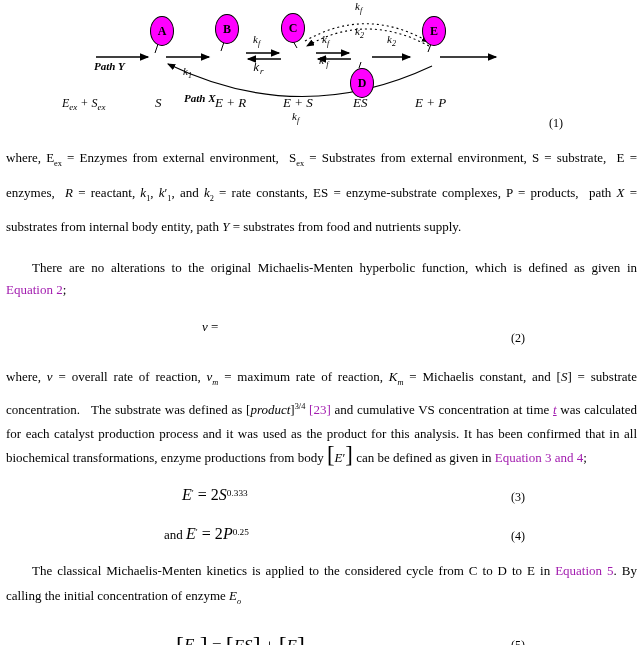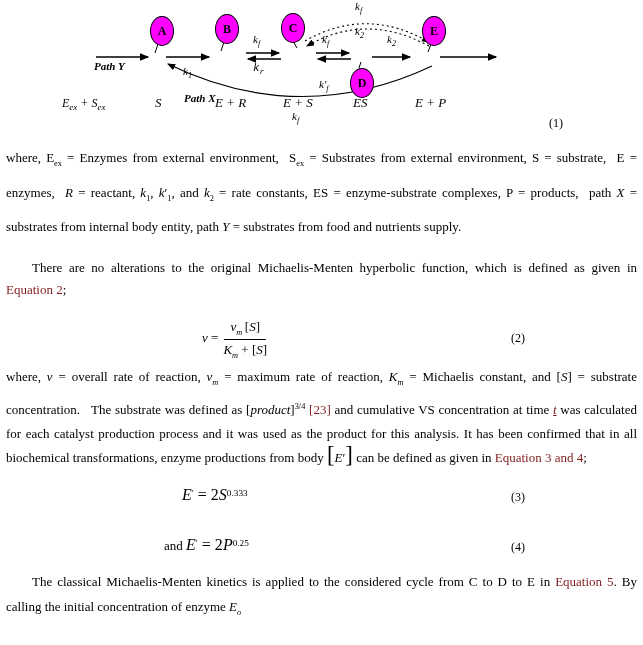--- a/index.html
+++ b/index.html
@@ -22,21 +22,21 @@
     font-weight:bold; font-size:12px; color:#000;
   }
   .eqnum { position:absolute; left:505px; font-size:12px; }
   
   .para { margin:16px 6px; font-size:13px; text-align:justify; }
   .lh29 { line-height:29px; }
   .lh22 { line-height:22px; }
   .lh24 { line-height:24px; }
   .lh25 { line-height:25px; }
   .indent { text-indent:26px; }
-  .ref { color:#7f1d1d; }
+  .ref { color:#a21caf; }
   .u { text-decoration:underline; }
   .bigbr { font-size:175%; font-weight:300; vertical-align:-12%; line-height:0; }
   sup { font-size:64%; }
   sub { font-size:64%; }
   
   .eqrow { position:relative; margin:0 6px; }
   .eqbody { position:absolute; font-size:13px; white-space:nowrap; }
   .eqbody.big { font-size:16px; }
   .eqbody.big sup { font-size:58%; vertical-align:45%; }
   .frac { display:inline-flex; flex-direction:column; align-items:center; vertical-align:middle; margin-left:5px; text-align:center; }
@@ -86,21 +86,21 @@
     <span class="dlabel" style="left:353px; top:48px;">ES</span>
     <span class="dlabel" style="left:415px; top:48px;">E + P</span>
 
     <span class="pathlabel" style="left:94px; top:60px;">Path Y</span>
     <span class="pathlabel" style="left:184px; top:92px;">Path X</span>
 
     <span class="klabel" style="left:183px; top:33px;margin-top:32px;"><i>k</i><sub>1</sub></span>
     <span class="klabel" style="left:253px; top:33px;"><i>k</i><sub>f</sub></span>
     <span class="klabel" style="left:253px; top:62px;font-family:Liberation Mono, monospace;"><i>k</i><sub>r</sub></span>
     <span class="klabel" style="left:322px; top:33px;"><i>k</i><sub>f</sub></span>
-    <span class="klabel" style="left:319px; top:78px;text-align:center;"><i>k</i>′<sub>f</sub></span>
+    <span class="klabel" style="left:319px; top:54px;text-align:center;"><i>k</i>′<sub>f</sub></span>
     <span class="klabel" style="left:387px; top:33px;"><i>k</i><sub>2</sub></span>
     <span class="klabel" style="left:355px; top:0px;"><i>k</i><sub>f</sub></span>
     <span class="klabel" style="left:355px; top:25px;"><i>k</i><sub>2</sub></span>
     <span class="klabel" style="left:292px; top:110px;"><i>k</i><sub>f</sub></span>
 
     <div class="badge" style="left:150px; top:16px;">
         <span>A</span>
       </div>
     <div class="badge" style="left:215px; top:14px;">
         <span>B</span>
@@ -117,36 +117,33 @@
 
     <span class="eqnum" style="left:549px; top:116px;">(1)</span>
   </div>
 
   <p class="para lh29" style="margin-top:3px;"> where, E<sub>ex</sub> = Enzymes from external environment,&nbsp; S<sub>ex</sub> = Substrates from external environment, S = substrate,&nbsp; E = enzymes,&nbsp; <i>R</i> = reactant, <i>k</i><sub>1</sub>, <i>k</i>′<sub>1</sub>, and <i>k</i><sub>2</sub> = rate constants, ES = enzyme-substrate complexes, P = products,&nbsp; path <i>X</i> = substrates from internal body entity, path <i>Y</i> = substrates from food and nutrients supply.</p>
 
   <p class="para lh22 indent" style="margin-top:15px;">There are no alterations to the original Michaelis-Menten hyperbolic function, which is defined as given in <span class="ref">Equation 2</span>;</p>
 
   <div class="eqrow" style="height:46px; margin-top:1px;">
     <span class="eqbody" style="left:196px; top:2px;">
-      <span><i>v</i> =</span><span class="frac">
-          <span class="fnum"><i>v<sub>m</sub></i> [<i>S</i>]</span>
-          <span class="fden"><i>K<sub>m</sub></i> + [<i>S</i>]</span>
-        </span>
+      <span><i>v</i> =</span>
     </span>
     <span class="eqnum" style="top:14px;">(2)</span>
   </div>
 
   <p class="para lh24" style="margin-top:2px;">where, <i>v</i> = overall rate of reaction, <i>v<sub>m</sub></i> = maximum rate of reaction, <i>K<sub>m</sub></i> = Michaelis constant, and [<i>S</i>] = substrate concentration.&nbsp;&nbsp; The substrate was defined as [<i>product</i>]<sup>3/4</sup> <span class="ref">[23]</span> and cumulative VS concentration at time <i class="ref u">t</i> was calculated for each catalyst production process and it was used as the product for this analysis. It has been confirmed that in all biochemical transformations, enzyme productions from body <span class="bigbr">[</span><i>E</i>′<span class="bigbr">]</span> can be defined as given in <span class="ref">Equation 3 and 4</span>;</p>
 
   <div class="eqrow" style="height:26px; margin-top:2px;">
     <span class="eqbody big" style="left:176px; top:0;"><i>E</i><sup>′</sup> = 2<i>S</i><sup>0.333</sup></span>
     <span class="eqnum" style="top:4px;">(3)</span>
   </div>
 
-  <div class="eqrow" style="height:26px; margin-top:24px;">
+  <div class="eqrow" style="height:26px; margin-top:13px;">
     <span class="eqbody big" style="left:158px; top:0;"><span class="andword">and </span><i>E</i><sup>′</sup> = 2<i>P</i><sup>0.25</sup></span>
     <span class="eqnum" style="top:4px;">(4)</span>
   </div>
 
   <p class="para lh25 indent" style="margin-top:7px;">The classical Michaelis-Menten kinetics is applied to the considered cycle from C to D to E in <span class="ref">Equation 5</span>. By calling the initial concentration of enzyme <i>E<sub>o</sub></i></p>
 
   <div class="eqrow" style="height:32px; margin-top:3px;">
     <span class="eqbody big" style="left:170px; top:2px; font-size:17px;"><span class="br">[</span><i>E<sub>o</sub></i><span class="br">]</span> = <span class="br">[</span><i>ES</i><span class="br">]</span> + <span class="br">[</span><i>E</i><span class="br">]</span></span>
     <span class="eqnum" style="top:8px;">(5)</span>
   </div>

